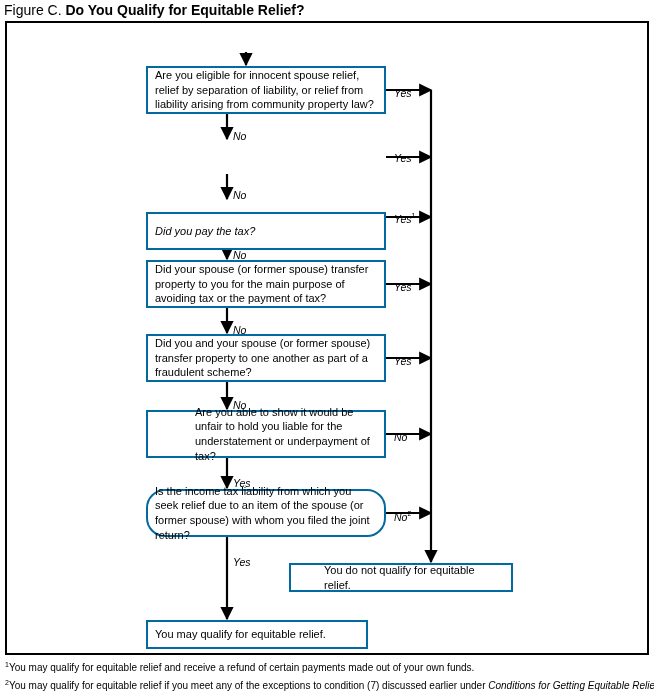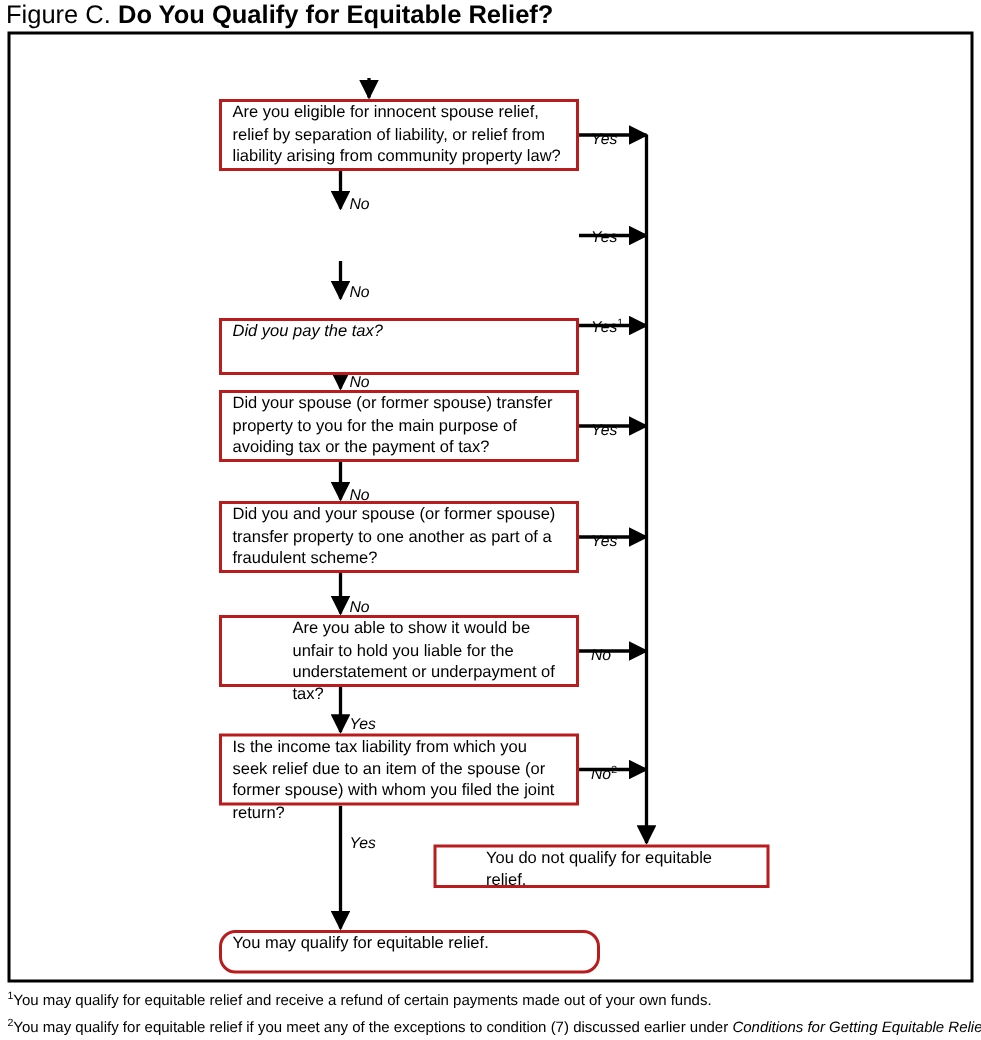--- a/index.html
+++ b/index.html
@@ -12,21 +12,21 @@
     width: 654px;
     height: 693px;
     background: #ffffff;
     font-family: "Liberation Sans", sans-serif;
     overflow: hidden;
   }
   .fig-title {
     position: absolute;
     left: 4px;
     top: 3px;
-    font-size: 17px;
+    font-size: 14px;
     color: #000;
     white-space: nowrap;
     line-height: 14px;
     text-align: right;
   }
   .fig-title .fig-label { font-weight: normal; }
   .fig-title .fig-name  { font-weight: bold; }
 
   #frame {
     position: absolute;
@@ -51,25 +51,25 @@
   .startlabel {
     position: absolute;
     font-size: 11px;
     font-style: italic;
     color: #000;
     white-space: nowrap;
   }
 
   .node {
     position: absolute;
-    border: 2px solid #b91c1c;
+    border: 2px solid #0369a1;
     box-sizing: border-box;
     background: #fff;
     display: flex;
-    align-items: flex-start;
+    align-items: center;
   }
   .node .node-text {
     font-size: 11px;
     line-height: 14.6px;
     color: #000;
     padding: 0 7px;
     width: 100%;
   }
   .node.terminal .node-text { text-align: left; }
 
@@ -165,29 +165,29 @@
   </div>
 
   <div class="node" style="left:146px; top:260px; width:240px; height:48px;">
     <div class="node-text">Did your spouse (or former spouse) transfer property to you for the main purpose of avoiding tax or the payment of tax?</div>
   </div>
 
   <div class="node" style="left:146px; top:410px; width:240px; height:48px;padding-left:40px;">
     <div class="node-text">Are you able to show it would be unfair to hold you liable for the understatement or underpayment of tax?</div>
   </div>
 
-  <div class="node" style="left:146px; top:489px; width:240px; height:48px;">
+  <div class="node" style="left:146px; top:489px; width:240px; height:48px;border-radius:19px;">
     <div class="node-text">Is the income tax liability from which you seek relief due to an item of the spouse (or former spouse) with whom you filed the joint return?</div>
   </div>
 
   <div class="node terminal" style="left:289px; top:563px; width:224px; height:29px;padding-left:26px;">
     <div class="node-text">You do not qualify for equitable relief.</div>
   </div>
 
-  <div class="node terminal" style="left:146px; top:620px; width:254px; height:29px;border-radius:11px;">
+  <div class="node terminal" style="left:146px; top:620px; width:222px; height:29px;">
     <div class="node-text">You may qualify for equitable relief.</div>
   </div>
 
   <div class="edgelabel" style="left:394px; top:75px;">
     <span>Yes</span>
   </div>
   <div class="edgelabel" style="left:233px; top:118px;">
     <span>No</span>
   </div>
   <div class="edgelabel" style="left:394px; top:140px;">

